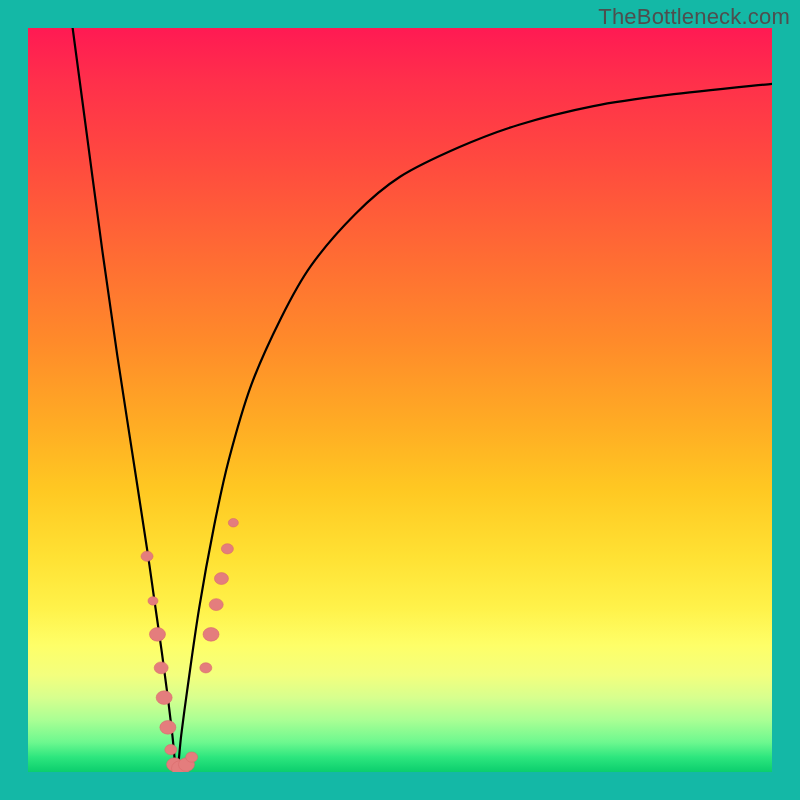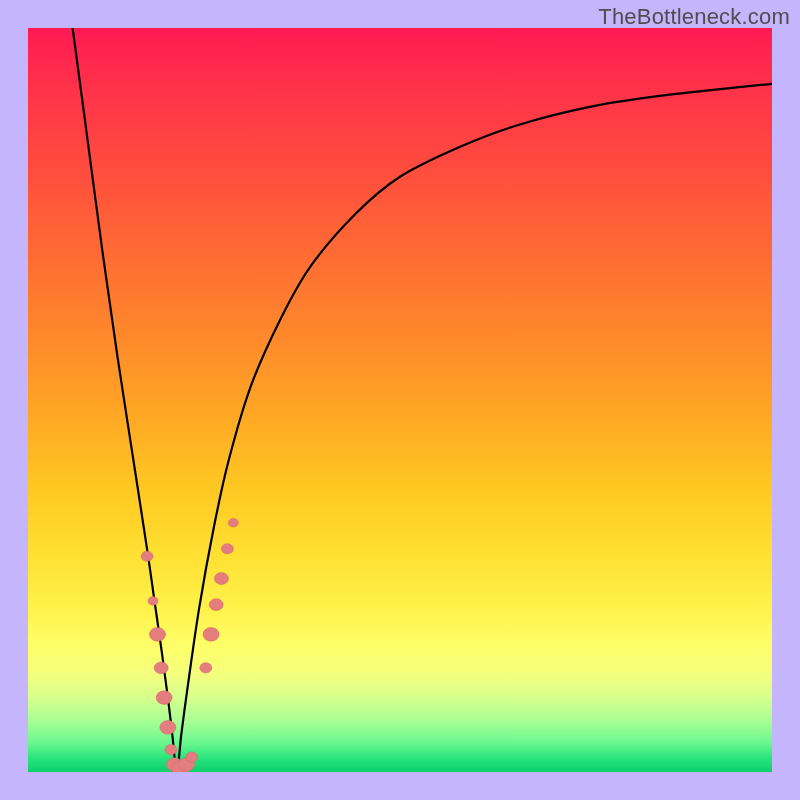--- a/index.html
+++ b/index.html
@@ -10,21 +10,21 @@
     overflow: hidden;
     background: #000;
     font-family: Arial, Helvetica, sans-serif;
   }
   .frame {
     position: absolute;
     top: 0;
     left: 0;
     width: 800px;
     height: 800px;
-    background: #c4b5fd;
+    background: #14b8a6;
   }
   .plot-area {
     position: absolute;
     top: 28px;
     left: 28px;
     width: 744px;
     height: 744px;
     overflow: hidden;
   }
   .gradient {

